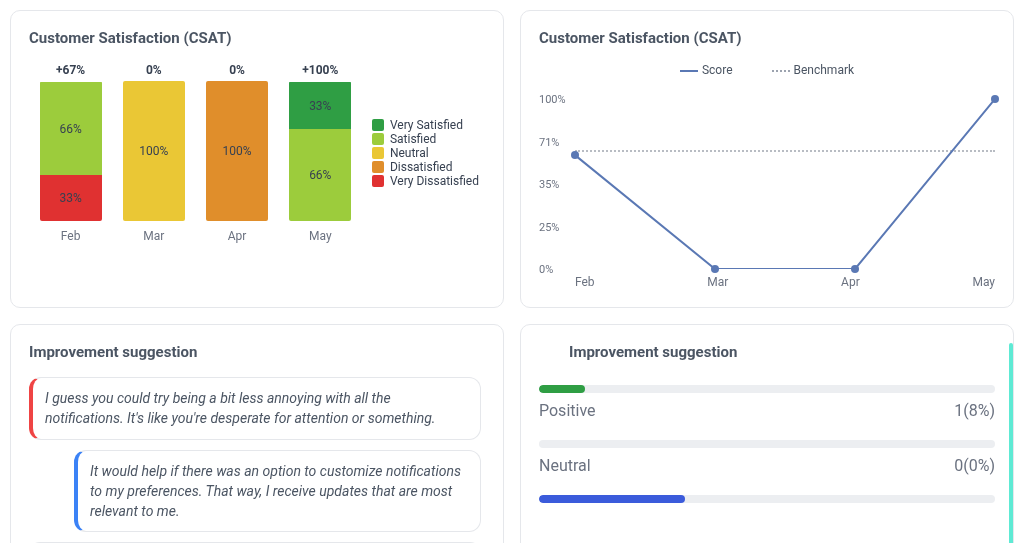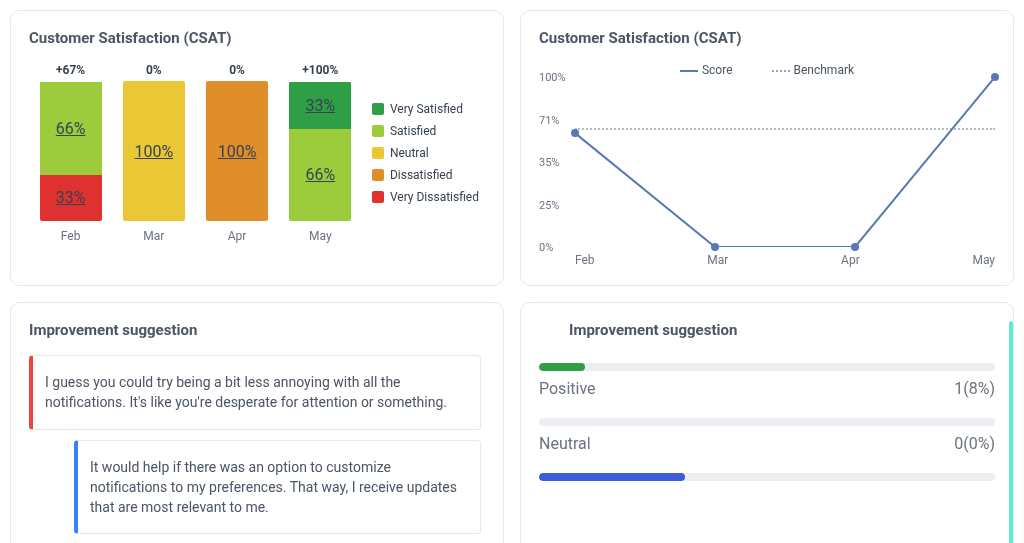--- a/index.html
+++ b/index.html
@@ -8,39 +8,39 @@
 .card { border: 1px solid #e5e7eb; border-radius: 10px; padding: 18px; background: #fff; position: relative; }
 .card-title { font-size: 15px; font-weight: 700; color: #4b5563; margin-bottom: 16px; }
 .card-title.indent { margin-left: 30px; }
 
 
 .bar-area { display: flex; gap: 10px; }
 .bars { flex: 1; display: flex; justify-content: space-around; height: 180px; }
 .barcol { display: flex; flex-direction: column; align-items: center; width: 70px; }
 .topnum { font-size: 12px; font-weight: 700; color: #374151; margin-bottom: 4px; }
 .stack { width: 62px; height: 140px; display: flex; flex-direction: column-reverse; border-radius: 2px; overflow: hidden; }
-.seg { display: flex; align-items: center; justify-content: center; font-size: 16px; color: #374151; text-decoration: underline; }
+.seg { display: flex; align-items: center; justify-content: center; font-size: 12px; color: #374151; }
 .xlab { font-size: 12px; color: #6b7280; margin-top: 8px; }
-.legend { display: flex; flex-direction: column; gap: 8px; justify-content: center; padding-right: 6px; }
+.legend { display: flex; flex-direction: column; gap: 0; justify-content: center; padding-right: 6px; }
 .lg { display: flex; align-items: center; gap: 6px; font-size: 12px; color: #374151; }
 .sw { width: 12px; height: 12px; border-radius: 2px; display: inline-block; }
 
 
-.line-legend { display: flex; justify-content: center; gap: 39px; font-size: 12px; color: #4b5563; margin-bottom: 0; }
+.line-legend { display: flex; justify-content: center; gap: 39px; font-size: 12px; color: #4b5563; margin-bottom: 22px; }
 .line-legend .dash { display:inline-block; width:18px; border-top:2px solid #5a78b4; vertical-align: middle; margin-right:4px;}
 .line-legend .dots { display:inline-block; width:18px; border-top:2px dotted #9ca3af; vertical-align: middle; margin-right:4px;}
 .linechart { position: relative; height: 170px; margin-left: 36px; }
 .ylab { position: absolute; left: -36px; font-size: 11px; color: #6b7280; transform: translateY(-50%); }
 .grid-dash { position: absolute; left: 0; right: 0; border-top: 2px dotted #b8bcc3; }
 .xaxis { display: flex; justify-content: space-between; font-size: 12px; color: #6b7280; margin-top: 6px; margin-left: 36px; }
 svg.line { position: absolute; inset: 0; width: 100%; height: 100%; }
 
 
 .suggestions { display: flex; flex-direction: column; gap: 10px; max-height: 190px; overflow-y: auto; padding-right: 4px; }
-.sugg { border: 1px solid #e5e7eb; border-left-width: 4px; border-radius: 4px; padding: 16px 12px; font-size: 14px; color: #4b5563; line-height: 1.45; }
+.sugg { border: 1px solid #e5e7eb; border-left-width: 4px; border-radius: 12px; padding: 10px 12px; font-size: 14px; color: #4b5563; line-height: 1.45; font-style: italic; }
 .sugg.red { border-left-color: #ef4444; }
 .sugg.blue { border-left-color: #3b82f6; margin-left: 45px; }
 .suggestions::-webkit-scrollbar { width: 6px; }
 .suggestions::-webkit-scrollbar-thumb { background: #60a5fa; border-radius: 3px; }
 .suggestions::-webkit-scrollbar-track { background: #f1f5f9; }
 
 
 .sent { margin-top: 24px; }
 .sbar-track { width: 100%; height: 8px; background: #eceef1; border-radius: 6px; overflow: hidden; }
 .sbar-fill { height: 100%; border-radius: 6px; }

